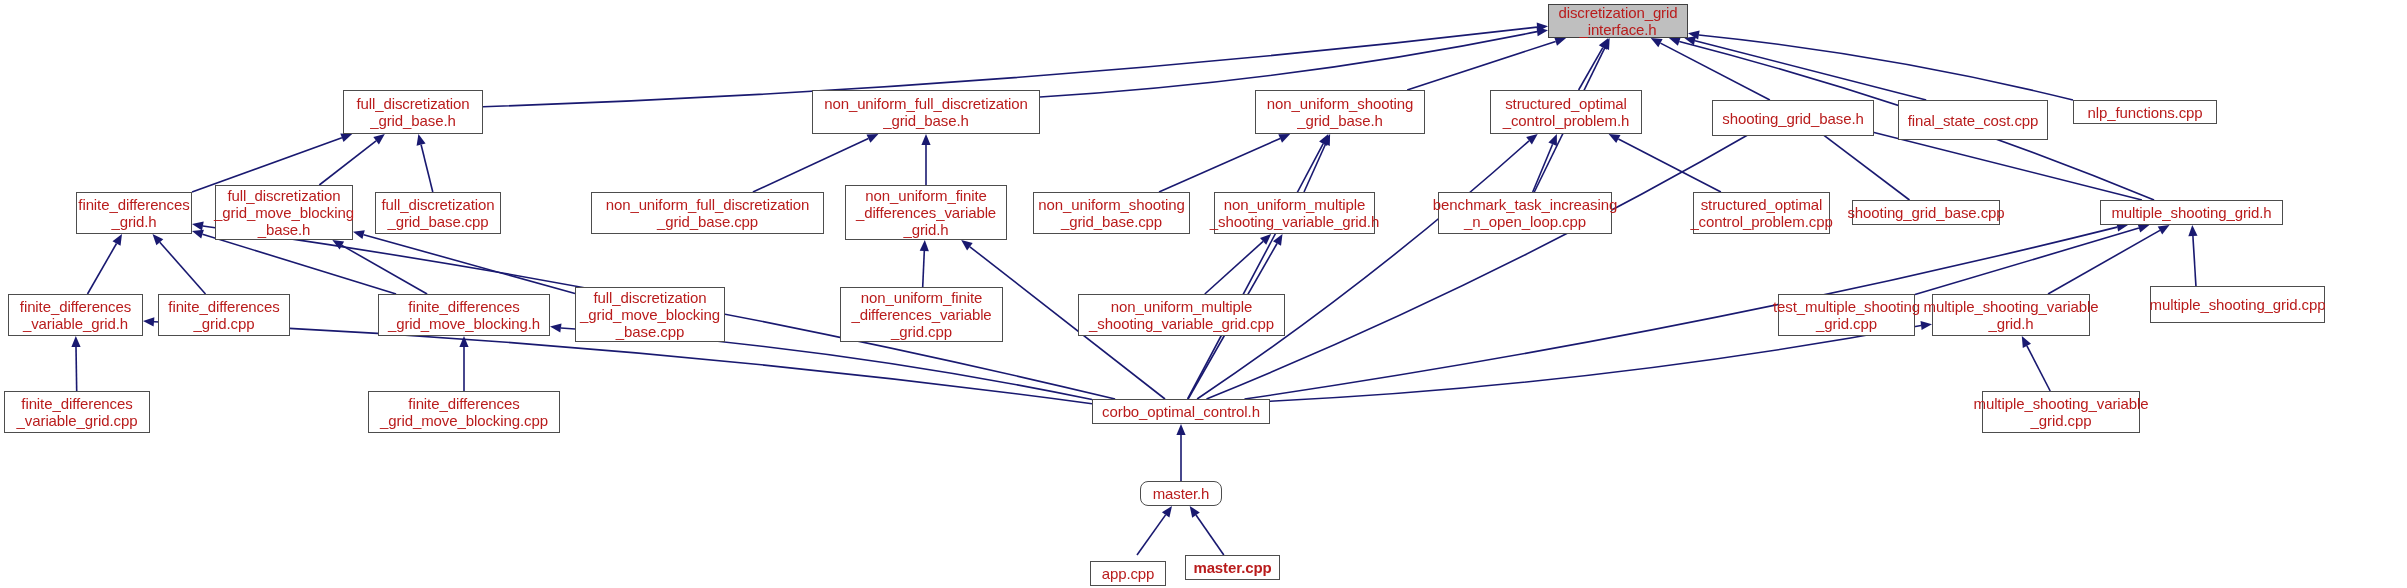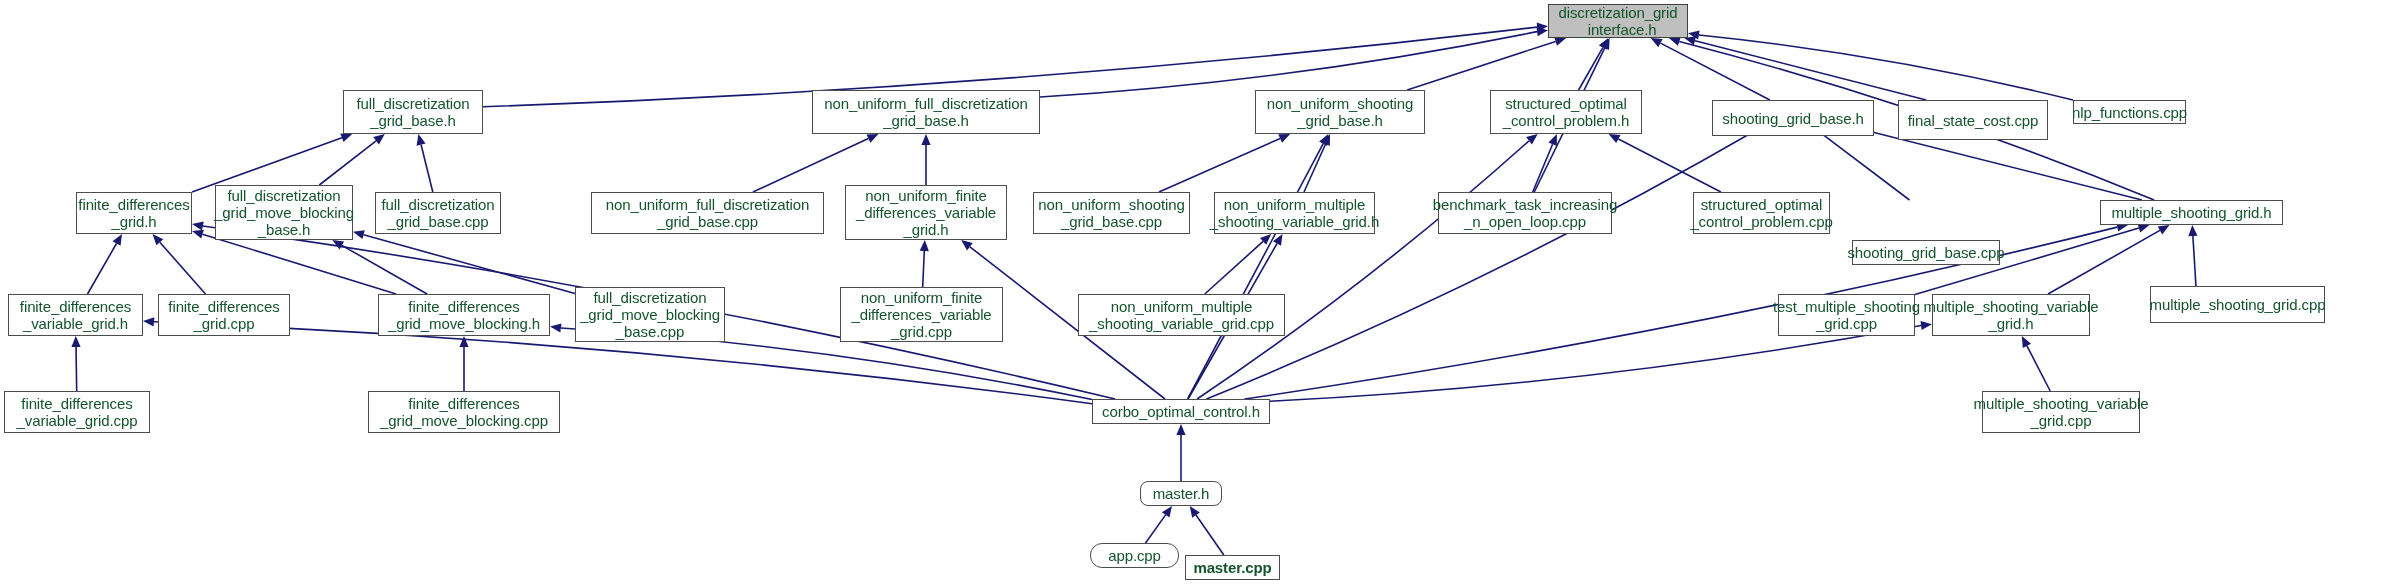--- a/index.html
+++ b/index.html
@@ -23,21 +23,21 @@
     top: 0;
     width: 2407px;
     height: 588px;
     pointer-events: none;
   }
   .graph-node {
     position: absolute;
     box-sizing: border-box;
     border: 1px solid #4d4d4d;
     background: #ffffff;
-    color: #14532d;
+    color: #b91c1c;
     display: flex;
     align-items: center;
     justify-content: center;
     text-align: center;
     font-family: "Liberation Sans", sans-serif;
     font-size: 15px;
     line-height: 17px;
     letter-spacing: -0.1px;
     white-space: pre-line;
     padding: 0 9px;
@@ -160,42 +160,42 @@
       <div class="graph-node" style="left: 343px; top: 90px; width: 140px; height: 44px;">full_discretization
 _grid_base.h</div>
       <div class="graph-node" style="left: 812px; top: 90px; width: 228px; height: 44px;">non_uniform_full_discretization
 _grid_base.h</div>
       <div class="graph-node" style="left: 1255px; top: 90px; width: 170px; height: 44px;">non_uniform_shooting
 _grid_base.h</div>
       <div class="graph-node" style="left: 1490px; top: 90px; width: 152px; height: 44px;">structured_optimal
 _control_problem.h</div>
       <div class="graph-node" style="left: 1712px; top: 100px; width: 162px; height: 36px;">shooting_grid_base.h</div>
       <div class="graph-node" style="left: 1898px; top: 100px; width: 150px; height: 40px;">final_state_cost.cpp</div>
-      <div class="graph-node" style="left: 2073px; top: 100px; width: 113px; height: 24px;">nlp_functions.cpp</div>
+      <div class="graph-node" style="left: 2073px; top: 100px; width: 144px; height: 24px;">nlp_functions.cpp</div>
       <div class="graph-node" style="left: 76px; top: 192px; width: 116px; height: 42px;">finite_differences
 _grid.h</div>
       <div class="graph-node" style="left: 215px; top: 185px; width: 138px; height: 55px;">full_discretization
 _grid_move_blocking
 _base.h</div>
       <div class="graph-node" style="left: 375px; top: 192px; width: 126px; height: 42px;">full_discretization
 _grid_base.cpp</div>
       <div class="graph-node" style="left: 591px; top: 192px; width: 233px; height: 42px;">non_uniform_full_discretization
 _grid_base.cpp</div>
       <div class="graph-node" style="left: 845px; top: 185px; width: 162px; height: 55px;">non_uniform_finite
 _differences_variable
 _grid.h</div>
       <div class="graph-node" style="left: 1033px; top: 192px; width: 157px; height: 42px;">non_uniform_shooting
 _grid_base.cpp</div>
       <div class="graph-node" style="left: 1214px; top: 192px; width: 161px; height: 42px;">non_uniform_multiple
 _shooting_variable_grid.h</div>
       <div class="graph-node" style="left: 1438px; top: 192px; width: 174px; height: 42px;">benchmark_task_increasing
 _n_open_loop.cpp</div>
       <div class="graph-node" style="left: 1693px; top: 192px; width: 137px; height: 42px;">structured_optimal
 _control_problem.cpp</div>
-      <div class="graph-node" style="left: 1852px; top: 200px; width: 148px; height: 25px; margin-top: 40px;">shooting_grid_base.cpp</div>
+      <div class="graph-node" style="left: 1852px; top: 200px; width: 148px; height: 25px;">shooting_grid_base.cpp</div>
       <div class="graph-node" style="left: 2100px; top: 200px; width: 183px; height: 25px;">multiple_shooting_grid.h</div>
       <div class="graph-node" style="left: 8px; top: 294px; width: 135px; height: 42px;">finite_differences
 _variable_grid.h</div>
       <div class="graph-node" style="left: 158px; top: 294px; width: 132px; height: 42px;">finite_differences
 _grid.cpp</div>
       <div class="graph-node" style="left: 378px; top: 294px; width: 172px; height: 42px;">finite_differences
 _grid_move_blocking.h</div>
       <div class="graph-node" style="left: 575px; top: 287px; width: 150px; height: 55px;">full_discretization
 _grid_move_blocking
 _base.cpp</div>
@@ -210,16 +210,16 @@
 _grid.h</div>
       <div class="graph-node" style="left: 2110px; top: 286px; width: 175px; height: 37px; margin-left: 40px;">multiple_shooting_grid.cpp</div>
       <div class="graph-node" style="left: 4px; top: 391px; width: 146px; height: 42px;">finite_differences
 _variable_grid.cpp</div>
       <div class="graph-node" style="left: 368px; top: 391px; width: 192px; height: 42px;">finite_differences
 _grid_move_blocking.cpp</div>
       <div class="graph-node" style="left: 1092px; top: 399px; width: 178px; height: 25px;">corbo_optimal_control.h</div>
       <div class="graph-node" style="left: 1982px; top: 391px; width: 158px; height: 42px;">multiple_shooting_variable
 _grid.cpp</div>
       <div class="graph-node" style="left: 1140px; top: 481px; width: 82px; height: 25px; border-radius: 8px;">master.h</div>
-      <div class="graph-node" style="left: 1090px; top: 543px; width: 89px; height: 25px; border-radius: 12px;">app.cpp</div>
+      <div class="graph-node" style="left: 1090px; top: 561px; width: 76px; height: 25px;">app.cpp</div>
       <div class="graph-node" style="left: 1185px; top: 555px; width: 95px; height: 25px; font-weight: bold;">master.cpp</div>
     </div>
 </div>
 
 </body></html>

